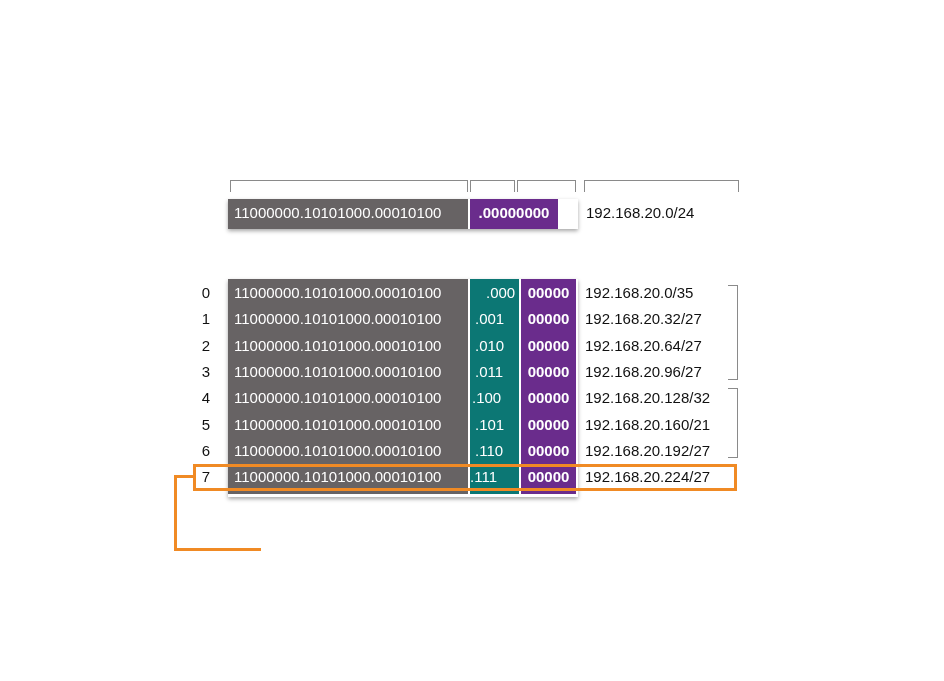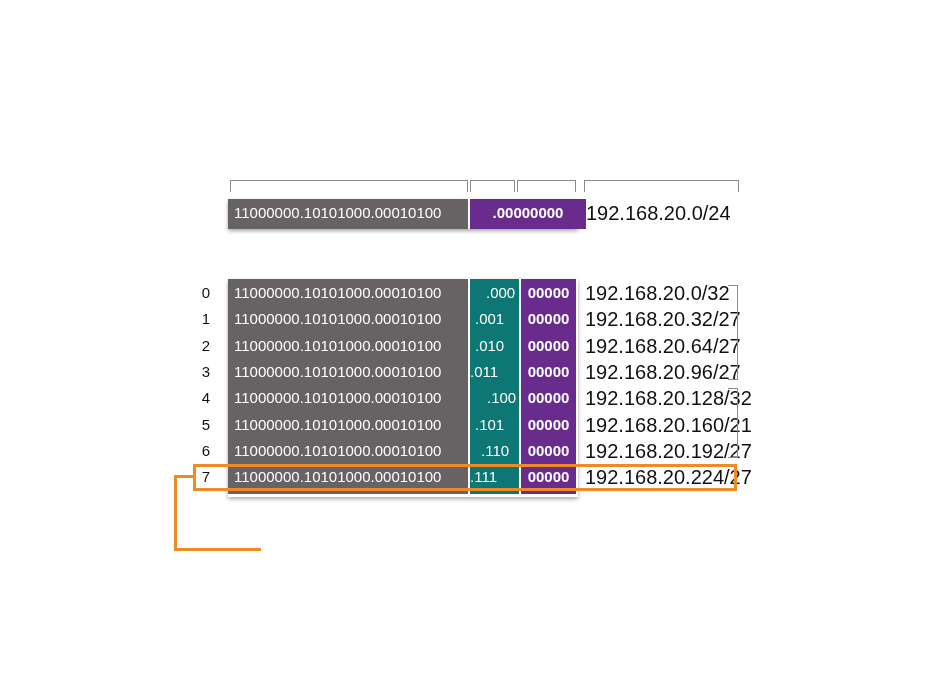--- a/index.html
+++ b/index.html
@@ -7,77 +7,77 @@
            font-family: "Liberation Sans", sans-serif; }
     .abs { position: absolute; }
     .bracket-top { position: absolute; height: 12px; border: 1px solid #8a8a8a; border-bottom: none; box-sizing: border-box; }
     .bracket-right { position: absolute; width: 10px; border: 1px solid #8a8a8a; border-left: none; box-sizing: border-box; }
     .cell { position: absolute; box-sizing: border-box; color: #ffffff; font-size: 15px;
             line-height: 26px; white-space: nowrap; }
     .gray { background: #676364; }
     .teal { background: #0c7774; }
     .purple { background: #6a2c8c; font-weight: bold; }
     .shadow { box-shadow: 0 2px 4px rgba(0,0,0,0.35); }
-    .ip { position: absolute; font-size: 20px; color: #111; line-height: 26px; white-space: nowrap; }
+    .ip { position: absolute; font-size: 15px; color: #111; line-height: 26px; white-space: nowrap; }
     .idx { position: absolute; font-size: 15px; color: #111; line-height: 26px; width: 20px; text-align: center; }
     .orange-box { position: absolute; border: 3px solid #f08a24; box-sizing: border-box; }
     .orange-line { position: absolute; background: #f08a24; }
   </style>
 </head>
 <body>
 
 <div class="bracket-top" style="left:230px; top:180px; width:238px;"></div>
 <div class="bracket-top" style="left:470px; top:180px; width:45px;"></div>
 <div class="bracket-top" style="left:517px; top:180px; width:59px;"></div>
 <div class="bracket-top" style="left:584px; top:180px; width:155px;"></div>
 
 <div class="abs shadow" style="left:228px; top:199px; width:350px; height:30px;"></div>
 <div class="cell gray" style="left:228px; top:199px; width:240px; height:30px; line-height:28px; padding-left:6px;">11000000.10101000.00010100</div>
-<div class="cell purple" style="left:470px; top:199px; width:116px; height:30px; line-height:28px; text-align:center;">.00000000</div>
+<div class="cell purple" style="left:470px; top:199px; width:88px; height:30px; line-height:28px; text-align:center;">.00000000</div>
 <div class="ip" style="left:586px; top:199px; line-height:28px;">192.168.20.0/24</div>
 
 <div class="abs shadow" style="left:228px; top:279px; width:350px; height:218px; background:#fff;"></div>
 <div class="abs gray" style="left:228px; top:279px; width:240px; height:215px;"></div>
 <div class="abs teal" style="left:470px; top:279px; width:49px; height:215px;"></div>
 <div class="abs purple" style="left:521px; top:279px; width:55px; height:215px;"></div>
 
 <div id="rows-container">
     <div class="idx" style="left:196px; top:280px;">0</div>
     <div class="cell" style="left:228px; top:280px; width:240px; padding-left:6px;">11000000.10101000.00010100</div>
     <div class="cell" style="left:470px; top:280px; width:49px; padding-left:16px;">.000</div>
     <div class="cell purple" style="left:521px; top:280px; width:55px; text-align:center; background:transparent;">00000</div>
-    <div class="ip" style="left:585px; top:280px;">192.168.20.0/32</div>
+    <div class="ip" style="left:585px; top:280px;">192.168.20.0/35</div>
     <div class="idx" style="left:196px; top:306px;">1</div>
     <div class="cell" style="left:228px; top:306px; width:240px; padding-left:6px;">11000000.10101000.00010100</div>
     <div class="cell" style="left:470px; top:306px; width:49px; padding-left:5px;">.001</div>
     <div class="cell purple" style="left:521px; top:306px; width:55px; text-align:center; background:transparent;">00000</div>
     <div class="ip" style="left:585px; top:306px;">192.168.20.32/27</div>
     <div class="idx" style="left:196px; top:333px;">2</div>
     <div class="cell" style="left:228px; top:333px; width:240px; padding-left:6px;">11000000.10101000.00010100</div>
     <div class="cell" style="left:470px; top:333px; width:49px; padding-left:5px;">.010</div>
     <div class="cell purple" style="left:521px; top:333px; width:55px; text-align:center; background:transparent;">00000</div>
     <div class="ip" style="left:585px; top:333px;">192.168.20.64/27</div>
     <div class="idx" style="left:196px; top:359px;">3</div>
     <div class="cell" style="left:228px; top:359px; width:240px; padding-left:6px;">11000000.10101000.00010100</div>
-    <div class="cell" style="left:470px; top:359px; width:33px; ">.011</div>
+    <div class="cell" style="left:470px; top:359px; width:33px; padding-left:5px;">.011</div>
     <div class="cell purple" style="left:521px; top:359px; width:55px; text-align:center; background:transparent;">00000</div>
     <div class="ip" style="left:585px; top:359px;">192.168.20.96/27</div>
     <div class="idx" style="left:196px; top:385px;">4</div>
     <div class="cell" style="left:228px; top:385px; width:240px; padding-left:6px;">11000000.10101000.00010100</div>
-    <div class="cell" style="left:470px; top:385px; width:44px; padding-left:17px;">.100</div>
+    <div class="cell" style="left:470px; top:385px; width:44px; padding-left:2px;">.100</div>
     <div class="cell purple" style="left:521px; top:385px; width:55px; text-align:center; background:transparent;">00000</div>
     <div class="ip" style="left:585px; top:385px;">192.168.20.128/32</div>
     <div class="idx" style="left:196px; top:412px;">5</div>
     <div class="cell" style="left:228px; top:412px; width:240px; padding-left:6px;">11000000.10101000.00010100</div>
     <div class="cell" style="left:470px; top:412px; width:49px; padding-left:5px;">.101</div>
     <div class="cell purple" style="left:521px; top:412px; width:55px; text-align:center; background:transparent;">00000</div>
     <div class="ip" style="left:585px; top:412px;">192.168.20.160/21</div>
     <div class="idx" style="left:196px; top:438px;">6</div>
     <div class="cell" style="left:228px; top:438px; width:240px; padding-left:6px;">11000000.10101000.00010100</div>
-    <div class="cell" style="left:470px; top:438px; width:69px; padding-left:11px;">.110</div>
+    <div class="cell" style="left:470px; top:438px; width:69px; padding-left:5px;">.110</div>
     <div class="cell purple" style="left:521px; top:438px; width:55px; text-align:center; background:transparent;">00000</div>
     <div class="ip" style="left:585px; top:438px;">192.168.20.192/27</div>
     <div class="idx" style="left:196px; top:464px;">7</div>
     <div class="cell" style="left:228px; top:464px; width:240px; padding-left:6px;">11000000.10101000.00010100</div>
     <div class="cell" style="left:470px; top:464px; width:49px; ">.111</div>
     <div class="cell purple" style="left:521px; top:464px; width:55px; text-align:center; background:transparent;">00000</div>
     <div class="ip" style="left:585px; top:464px;text-align:right;">192.168.20.224/27</div>
   </div>
 
 <div class="bracket-right" style="left:728px; top:285px; height:95px;"></div>

